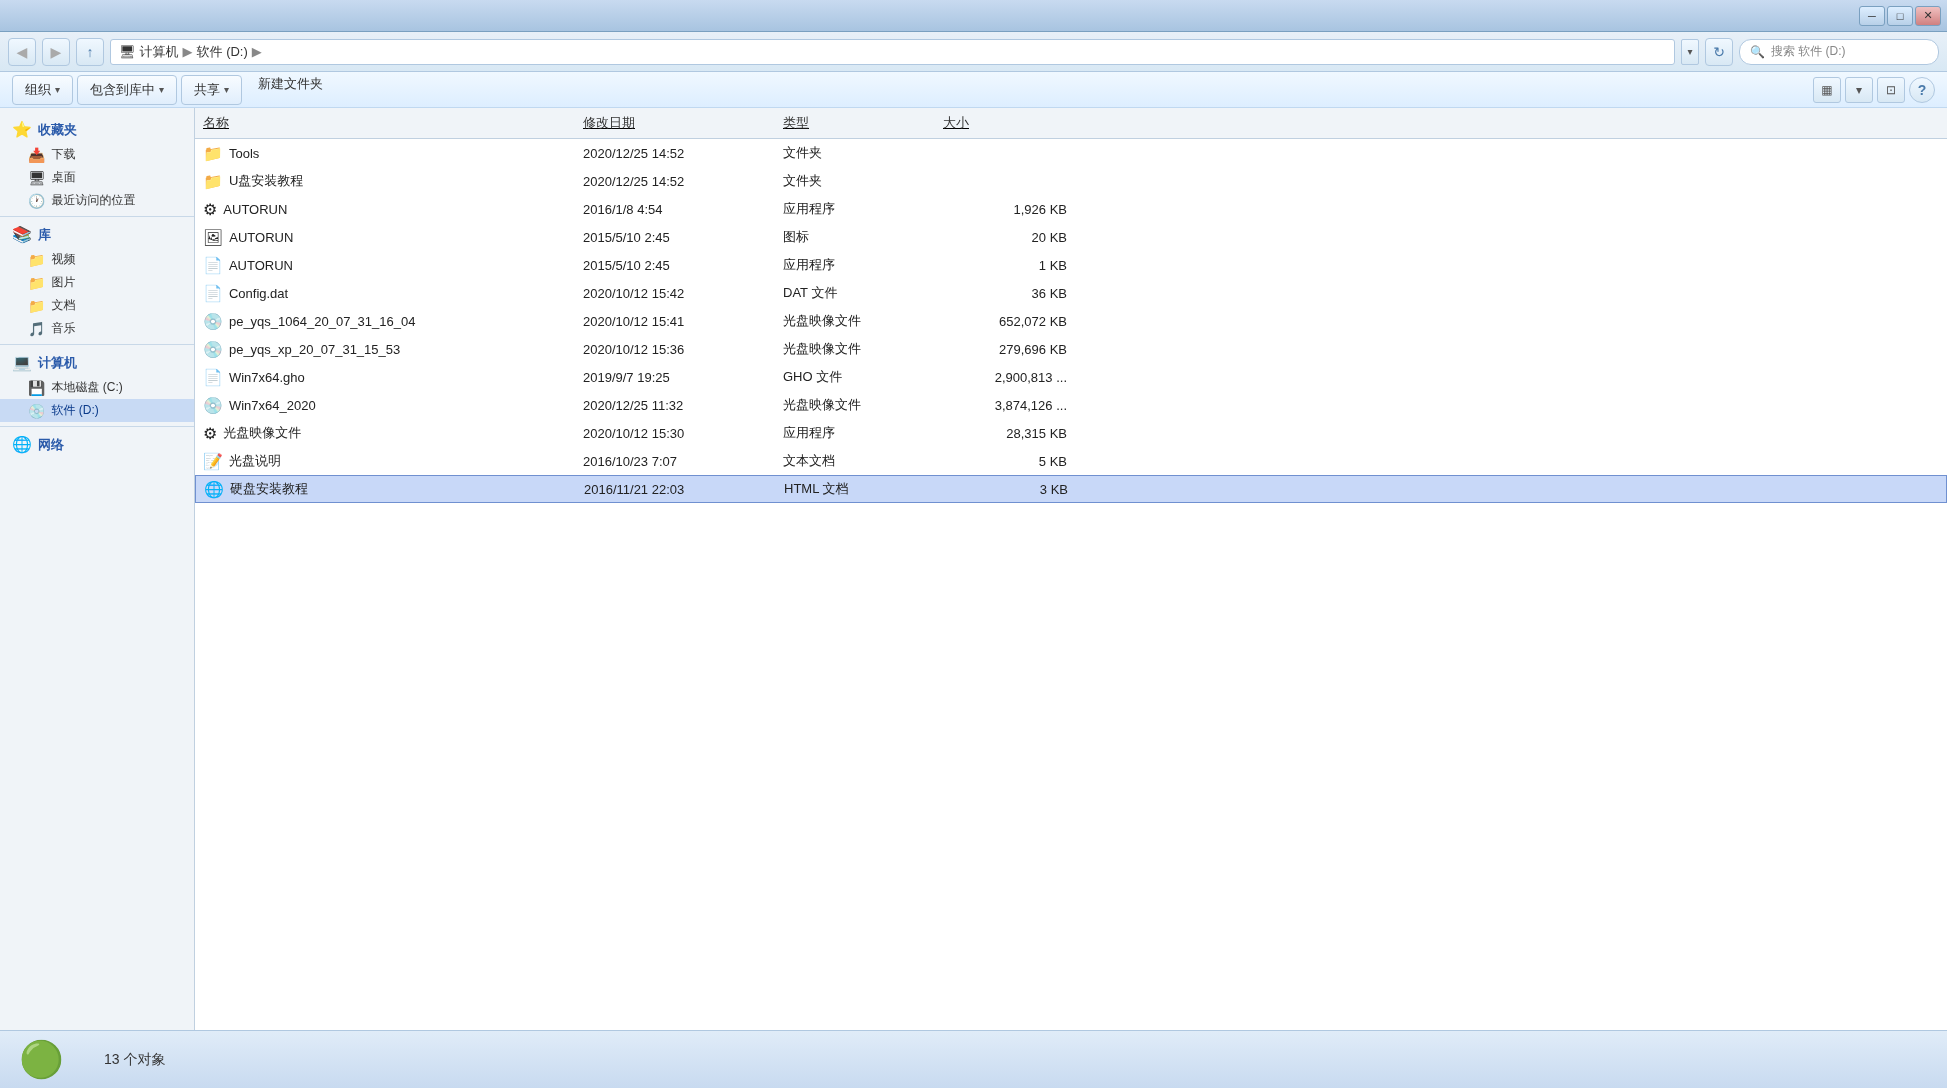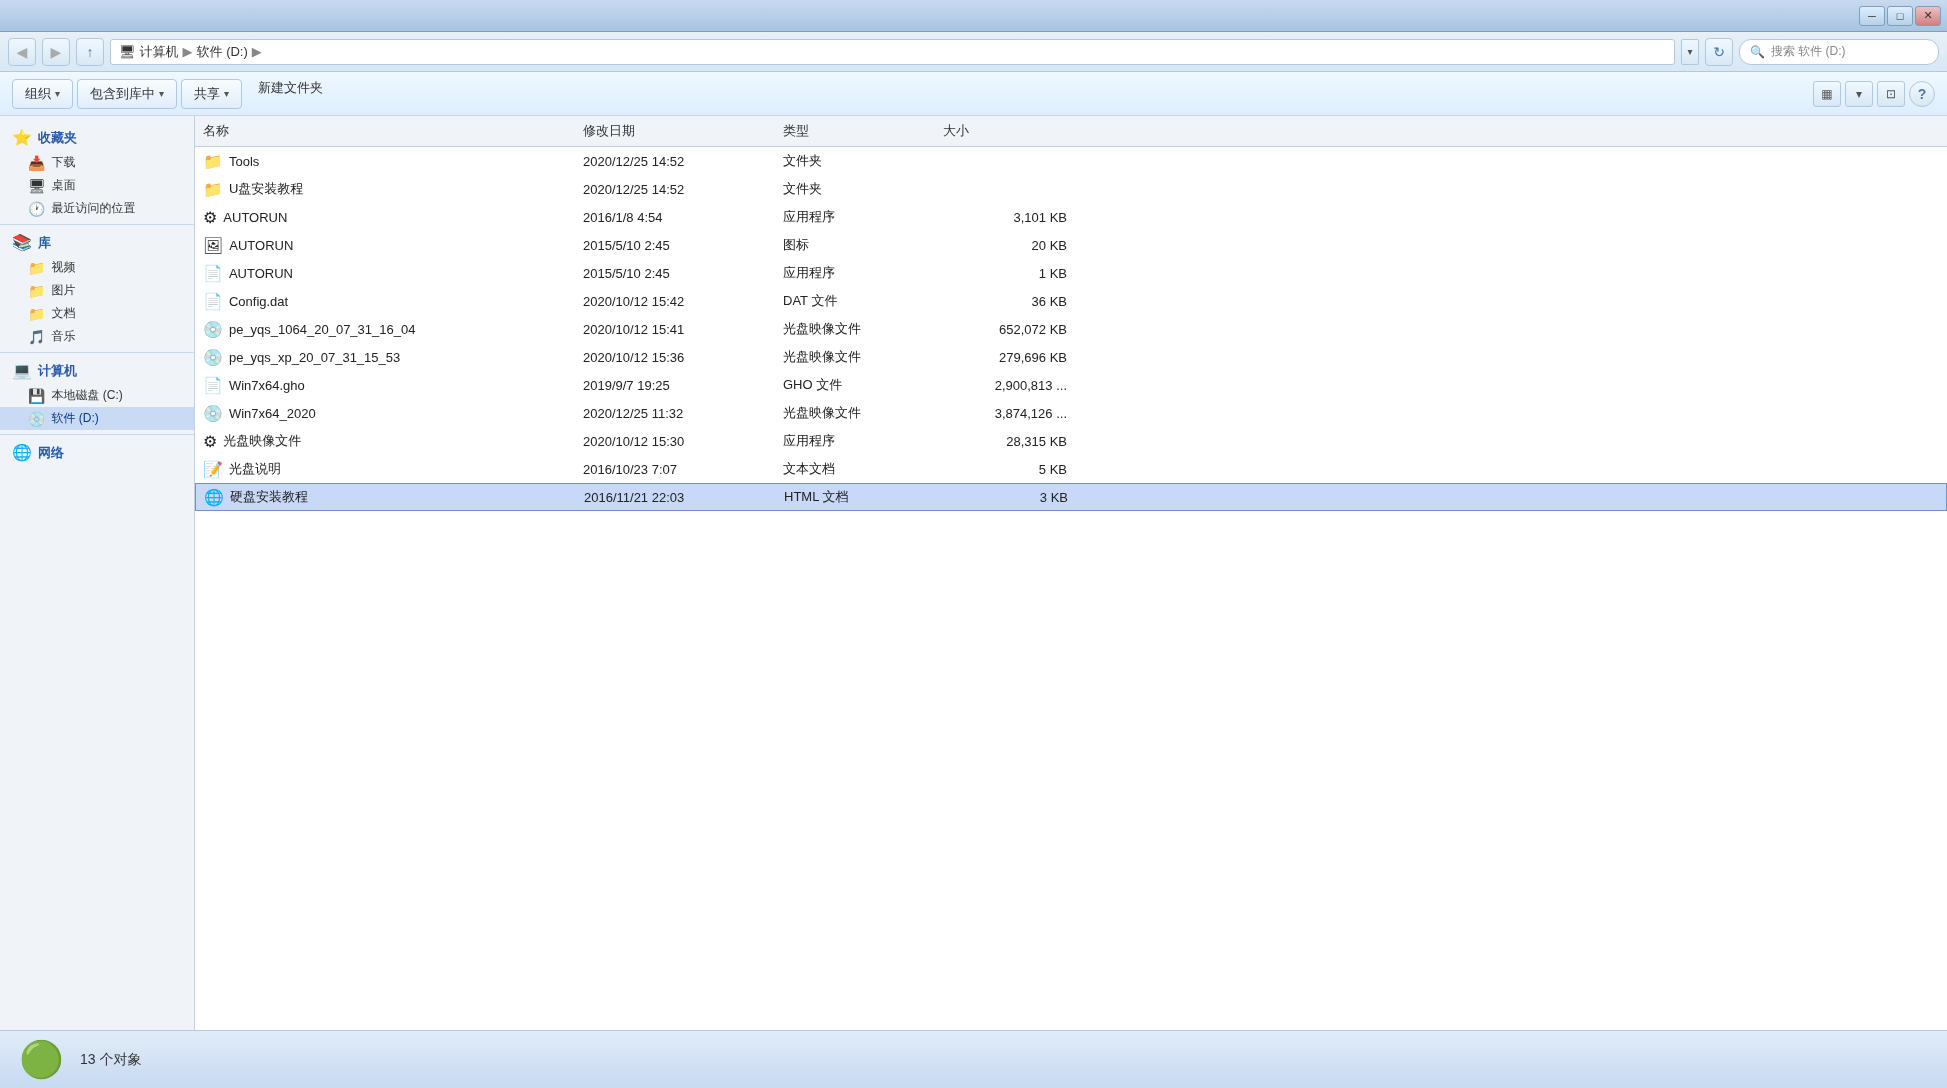--- a/index.html
+++ b/index.html
@@ -116,21 +116,21 @@
       align-items: center;
       justify-content: center;
       cursor: pointer;
       font-size: 10px;
       color: #555;
       border-radius: 2px;
     }
 
     
     .toolbar {
-      height: 44px;
+      height: 36px;
       background: linear-gradient(to bottom, #f0f8ff, #ddeeff);
       display: flex;
       align-items: center;
       padding: 0 12px;
       gap: 4px;
       border-bottom: 1px solid #c0d8f0;
     }
     .tool-btn {
       height: 30px;
       padding: 0 12px;
@@ -248,20 +248,21 @@
 
     
     .col-headers {
       display: flex;
       align-items: center;
       padding: 4px 0;
       border-bottom: 1px solid #c0d0e0;
       background: #f0f4f8;
       min-height: 30px;
       position: relative;
+      text-decoration: underline;
     }
     .col-header {
       font-size: 13px;
       color: #333;
       padding: 2px 8px;
       cursor: pointer;
       user-select: none;
     }
     .col-name { width: 380px; }
     .col-date { width: 200px; }
@@ -319,20 +320,21 @@
       width: 44px;
       height: 44px;
       display: flex;
       align-items: center;
       justify-content: center;
       font-size: 36px;
     }
     .status-text {
       font-size: 14px;
       color: #333;
+      margin-left: 24px;
     }
 
     
     .file-list::-webkit-scrollbar { width: 12px; }
     .file-list::-webkit-scrollbar-track { background: #f0f4f8; }
     .file-list::-webkit-scrollbar-thumb { background: #a0b8d0; border-radius: 6px; }
   </style>
 </head>
 <body>
 
@@ -488,21 +490,21 @@
     <div class="file-cell type">文件夹</div>
     <div class="file-cell size"></div>
   </div>
         <div class="file-row">
     <div class="file-cell name">
       <span class="file-icon">⚙</span>
       <span>AUTORUN</span>
     </div>
     <div class="file-cell date">2016/1/8 4:54</div>
     <div class="file-cell type">应用程序</div>
-    <div class="file-cell size">3,101 KB</div>
+    <div class="file-cell size">1,926 KB</div>
   </div>
         <div class="file-row">
     <div class="file-cell name">
       <span class="file-icon">🖼</span>
       <span>AUTORUN</span>
     </div>
     <div class="file-cell date">2015/5/10 2:45</div>
     <div class="file-cell type">图标</div>
     <div class="file-cell size">20 KB</div>
   </div>

